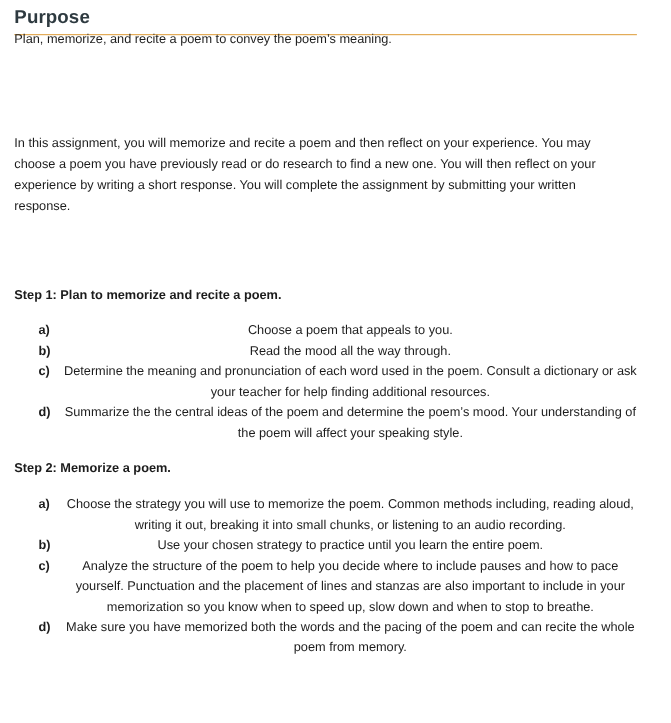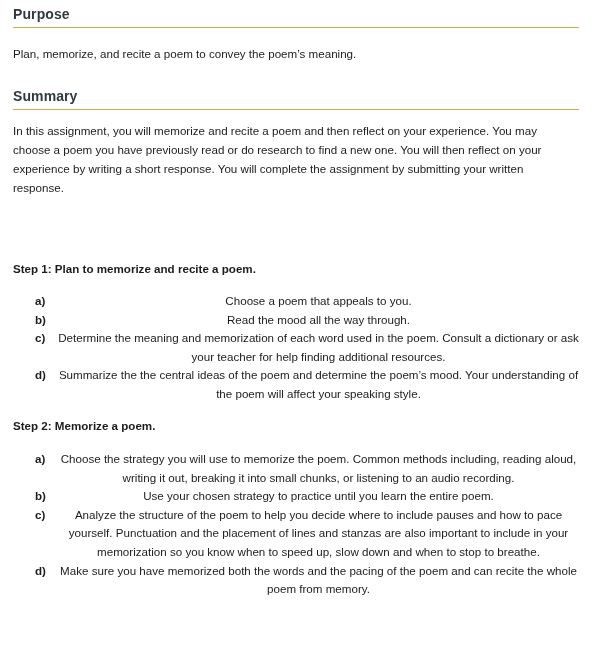--- a/index.html
+++ b/index.html
@@ -4,21 +4,21 @@
 <style>
   html, body { margin: 0; padding: 0; background: #ffffff; }
   body {
     width: 610px; height: 657px; overflow: hidden; position: relative;
     font-family: "Liberation Sans", "DejaVu Sans", sans-serif;
     color: #1c1c1c;
   }
   .page { position: absolute; left: 0; top: 0; width: 610px; height: 657px; }
   .heading {
     position: absolute; left: 13px; width: 566px;
-    font-size: 14px; font-weight: bold; color: #2e3a40;
+    font-size: 17px; font-weight: bold; color: #2e3a40;
     border-bottom: 1px solid #e0a447;
     padding-bottom: 5px; margin: 0;
     letter-spacing: 0.1px;
   }
   .para {
     position: absolute; left: 13px; width: 560px;
     font-size: 11.6px; line-height: 19px; margin: 0;
   }
   .step {
     position: absolute; left: 13px; font-size: 11.6px; font-weight: bold; margin: 0;
@@ -30,39 +30,38 @@
   .list li { display: flex; }
   .list .lbl { width: 22px; flex: none; font-weight: bold; }
   .list .txt { flex: 1; text-align: center; }
 </style>
 </head>
 <body>
 
 <div class="page">
 
   <h2 class="heading" style="top:6px;">Purpose</h2>
-  <p class="para" style="top:44px;">Plan, memorize, and recite a poem to convey the poem’s meaning.</p>
+  <p class="para" style="top:26px;">Plan, memorize, and recite a poem to convey the poem’s meaning.</p>
 
-  <h2 class="heading" style="top:88px;">Summary</h2>
   <p class="para" style="top:121px; width:548px;">In this assignment, you will memorize and recite a poem and then reflect on your experience. You may choose a poem  you have previously read or do research to find a new one. You will then reflect on your experience by writing a short response. You will complete the assignment by submitting your written response.</p>
 
 
   <p class="step" style="top:262px;text-align:center;">Step 1: Plan to memorize and recite a poem.</p>
   <ul class="list" style="top:292px;">
     <li>
       <span class="lbl">a)</span>
       <span class="txt">Choose a poem that appeals to you.</span>
     </li>
     <li>
       <span class="lbl">b)</span>
       <span class="txt">Read the mood all the way through.</span>
     </li>
     <li>
       <span class="lbl">c)</span>
-      <span class="txt">Determine the meaning and memorization of each word used in the poem. Consult a dictionary or ask your teacher for help finding additional resources.</span>
+      <span class="txt">Determine the meaning and pronunciation of each word used in the poem. Consult a dictionary or ask your teacher for help finding additional resources.</span>
     </li>
     <li>
       <span class="lbl">d)</span>
       <span class="txt">Summarize the the central ideas of the poem and determine the poem’s mood. Your understanding of the poem will affect your speaking style.</span>
     </li>
   </ul>
 
   <p class="step" style="top:419px;">Step 2: Memorize a poem.</p>
   <ul class="list" style="top:450px;">
     <li>

